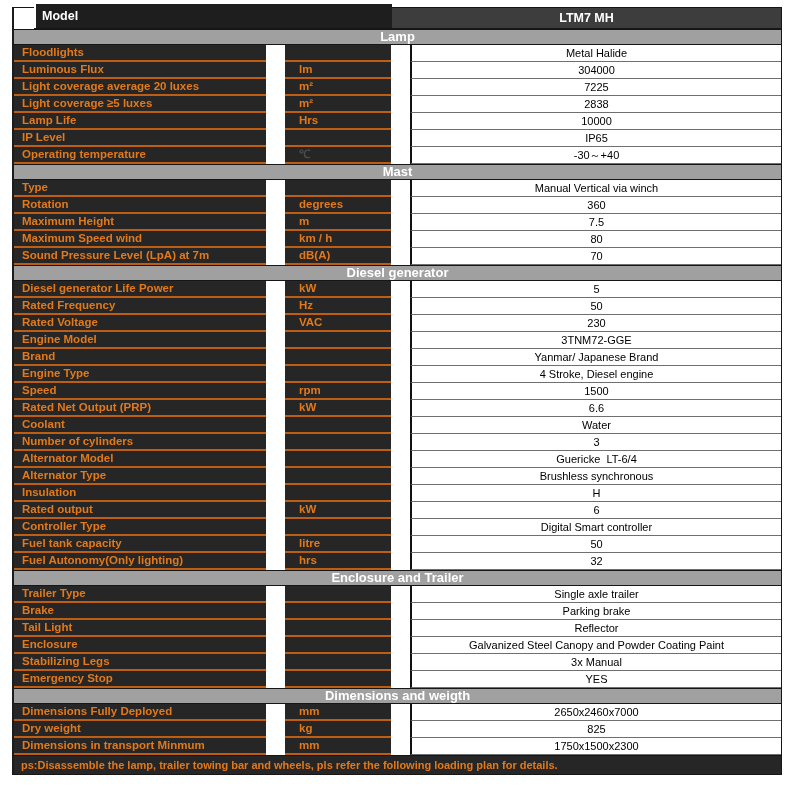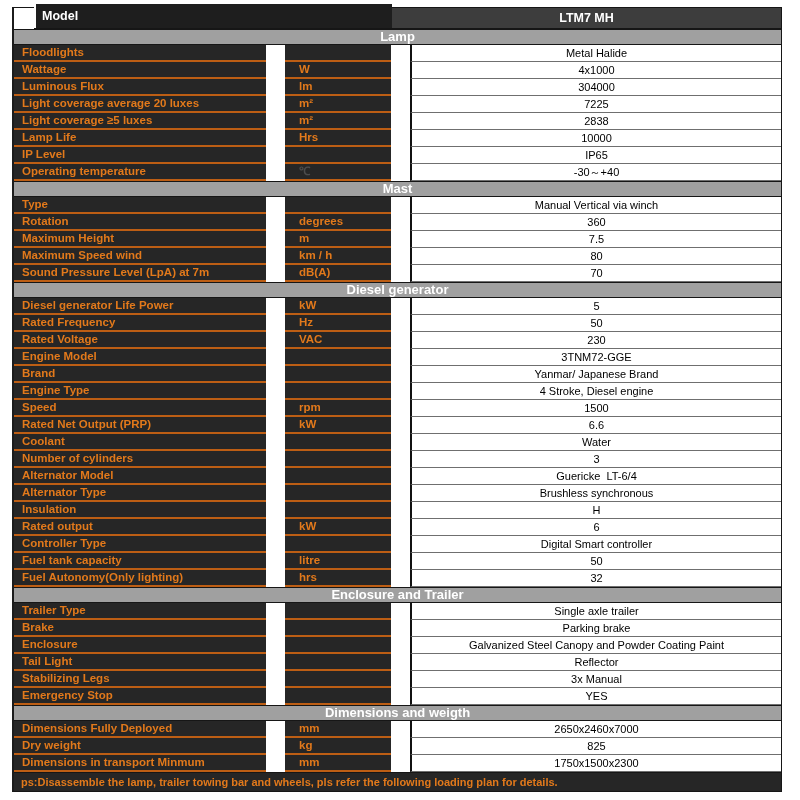--- a/index.html
+++ b/index.html
@@ -75,25 +75,20 @@
     </div>
 
     <div id="table-body">
         <div class="section-row">Lamp</div>
         <div class="row">
           <div class="cell label">Floodlights</div>
           <div class="cell unit"></div>
           <div class="cell value">Metal Halide</div>
         </div>
         <div class="row">
-          <div class="cell label">Wattage</div>
-          <div class="cell unit">W</div>
-          <div class="cell value">4x1000</div>
-        </div>
-        <div class="row">
           <div class="cell label">Luminous Flux</div>
           <div class="cell unit">lm</div>
           <div class="cell value">304000</div>
         </div>
         <div class="row">
           <div class="cell label">Light coverage average 20 luxes</div>
           <div class="cell unit">m²</div>
           <div class="cell value">7225</div>
         </div>
         <div class="row">
@@ -233,28 +228,28 @@
           <div class="cell label">Trailer Type</div>
           <div class="cell unit"></div>
           <div class="cell value">Single axle trailer</div>
         </div>
         <div class="row">
           <div class="cell label">Brake</div>
           <div class="cell unit"></div>
           <div class="cell value">Parking brake</div>
         </div>
         <div class="row">
+          <div class="cell label">Tail Light</div>
+          <div class="cell unit"></div>
+          <div class="cell value">Reflector</div>
+        </div>
+        <div class="row">
           <div class="cell label">Enclosure</div>
           <div class="cell unit"></div>
           <div class="cell value">Galvanized Steel Canopy and Powder Coating Paint</div>
-        </div>
-        <div class="row">
-          <div class="cell label">Tail Light</div>
-          <div class="cell unit"></div>
-          <div class="cell value">Reflector</div>
         </div>
         <div class="row">
           <div class="cell label">Stabilizing Legs</div>
           <div class="cell unit"></div>
           <div class="cell value">3x Manual</div>
         </div>
         <div class="row">
           <div class="cell label">Emergency Stop</div>
           <div class="cell unit"></div>
           <div class="cell value">YES</div>

